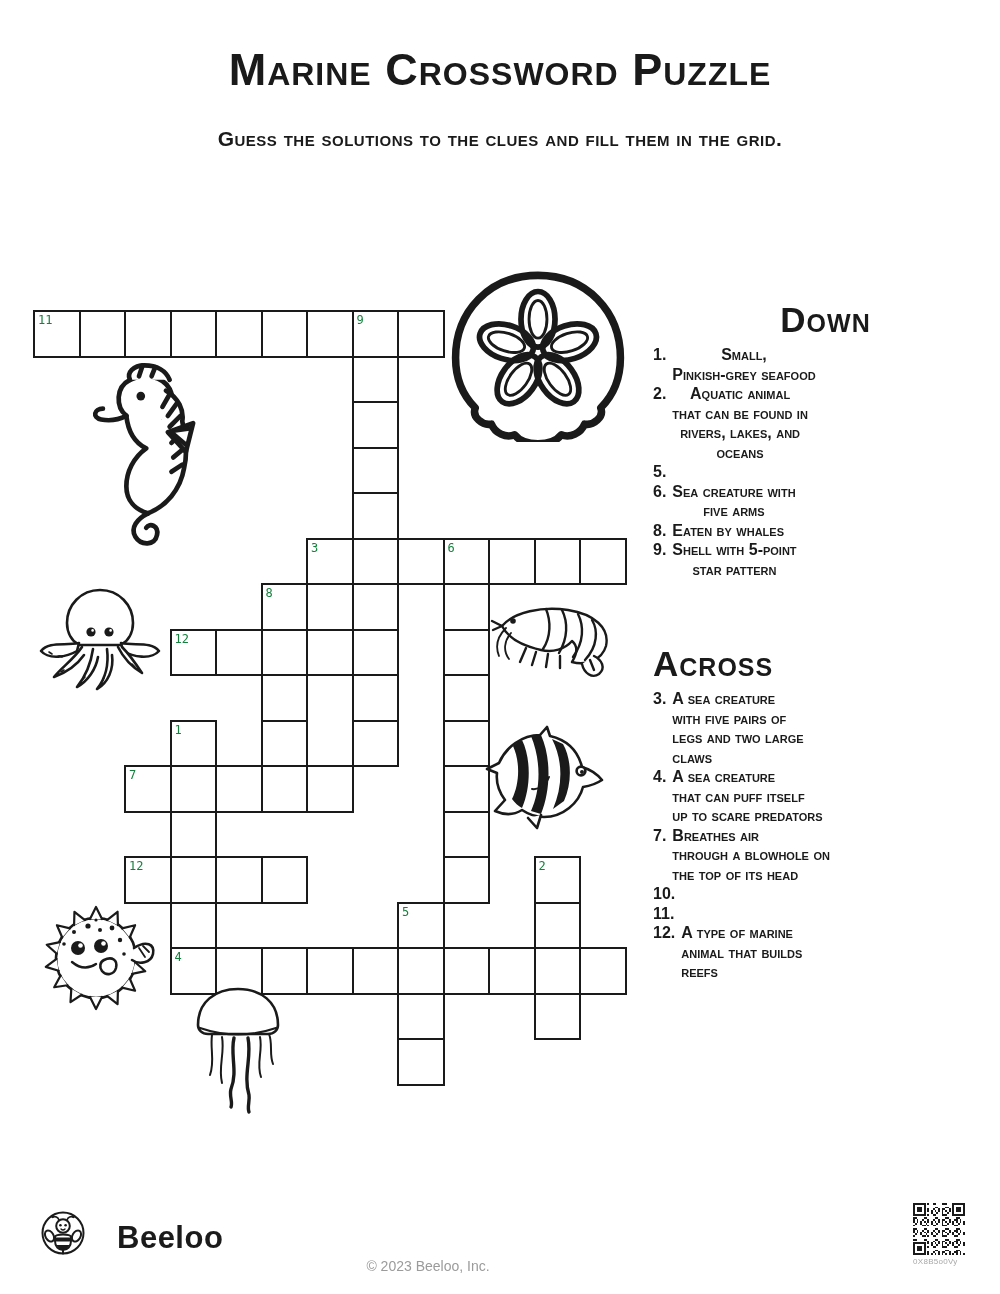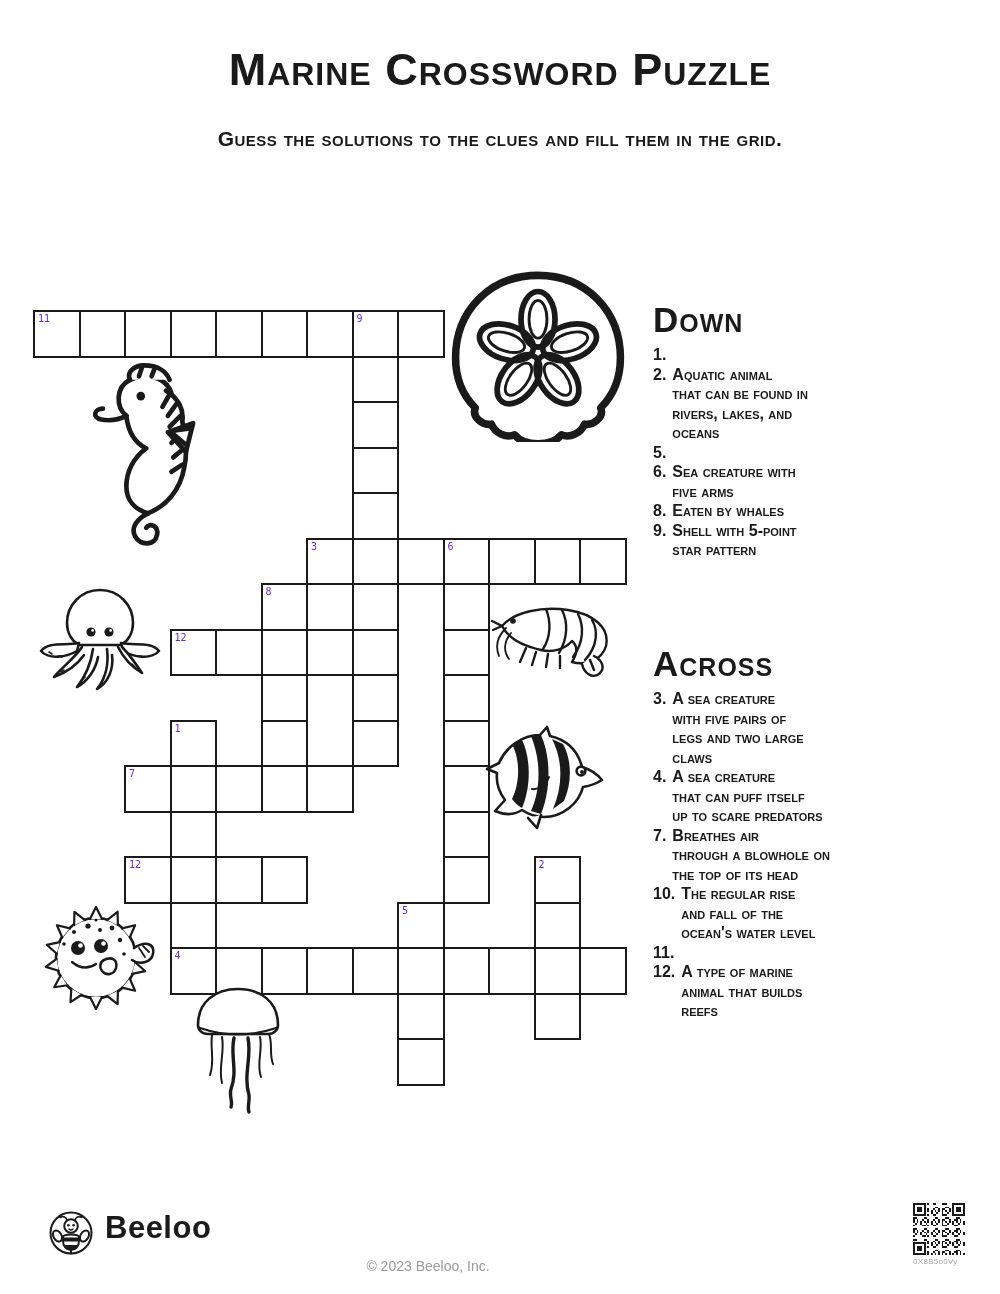--- a/index.html
+++ b/index.html
@@ -8,46 +8,46 @@
   .page-title{position:absolute;top:44px;left:0;width:1000px;text-align:center;
       font-size:45px;font-weight:bold;font-variant:small-caps;letter-spacing:1px;margin:0;}
   .page-subtitle{position:absolute;top:127px;left:0;width:1000px;text-align:center;
       font-size:21px;font-weight:bold;font-variant:small-caps;letter-spacing:0.5px;margin:0;}
 
   
   #grid{position:absolute;left:33px;top:310px;width:600px;height:780px;}
   .cell{position:absolute;width:47.7px;height:47.7px;box-sizing:border-box;
       border:2.2px solid #1a1a1a;background:#fff;}
   .cell-num{position:absolute;top:1px;left:3px;font-family:"DejaVu Sans Mono",monospace;
-      font-size:10px;color:#6d28d9;}
+      font-size:12px;color:#15803d;}
 
   
   .clue-panel{position:absolute;left:653px;width:345px;}
-  #down-panel{top:302px;}
+  #down-panel{top:302px;text-align:center;}
   #across-panel{top:646px;}
   .clues-heading{font-size:35px;font-weight:bold;font-variant:small-caps;
       letter-spacing:1px;margin:0 0 8px 0;line-height:1;}
   .clue-list{list-style:none;margin:0;padding:0;}
   .clue{display:flex;font-size:16px;font-weight:bold;font-variant:small-caps;
       line-height:19.5px;}
   .clue-num{flex:none;margin-right:6px;}
   .clue-text{white-space:pre-line;}
 
   
   .illus{position:absolute;}
   #sand-dollar{left:448px;top:270px;}
   #seahorse{left:92px;top:360px;}
   #octopus{left:34px;top:582px;}
   #shrimp{left:490px;top:602px;}
   #butterflyfish{left:484px;top:725px;}
   #pufferfish{left:38px;top:898px;}
   #jellyfish{left:188px;top:983px;}
 
   
-  #brand{position:absolute;left:48px;top:1210px;display:flex;align-items:flex-start;}
+  #brand{position:absolute;left:40px;top:1210px;display:flex;align-items:flex-end;gap:20px;}
   #brand-name{font-size:31px;font-weight:bold;margin-left:11px;letter-spacing:0.5px;color:#1b1b1b;}
   #copyright{position:absolute;top:1258px;left:0;width:856px;text-align:center;
       color:#9b9b9b;font-size:14px;}
   #qr-block{position:absolute;left:913px;top:1203px;width:54px;}
   #qr-label{font-size:8px;color:#a8a8a8;letter-spacing:0.3px;margin-top:2px;
       font-family:"Liberation Sans",sans-serif;}
   svg{display:block;}
 </style>
 </head>
 <body>
@@ -146,20 +146,22 @@
     <div class="cell" style="left: 364px; top: 682.5px;"></div>
     <div class="cell" style="left: 500.5px; top: 682.5px;"></div>
     <div class="cell" style="left: 364px; top: 728px;"></div>
   </div>
 
 <div class="clue-panel" id="down-panel">
   <h2 class="clues-heading">Down</h2>
   <ul class="clue-list" id="down-list">
       <li class="clue">
         <span class="clue-num">1.</span>
+        <span class="clue-text">Small,
+Pinkish-grey seafood</span>
       </li>
       <li class="clue">
         <span class="clue-num">2.</span>
         <span class="clue-text">Aquatic animal
 that can be found in
 rivers, lakes, and
 oceans</span>
       </li>
       <li class="clue">
         <span class="clue-num">5.</span>
@@ -198,23 +200,20 @@
 up to scare predators</span>
       </li>
       <li class="clue">
         <span class="clue-num">7.</span>
         <span class="clue-text">Breathes air
 through a blowhole on
 the top of its head</span>
       </li>
       <li class="clue">
         <span class="clue-num">10.</span>
-        <span class="clue-text">The regular rise
-and fall of the
-ocean's water level</span>
       </li>
       <li class="clue">
         <span class="clue-num">11.</span>
       </li>
       <li class="clue">
         <span class="clue-num">12.</span>
         <span class="clue-text">A type of marine
 animal that builds
 reefs</span>
       </li>

